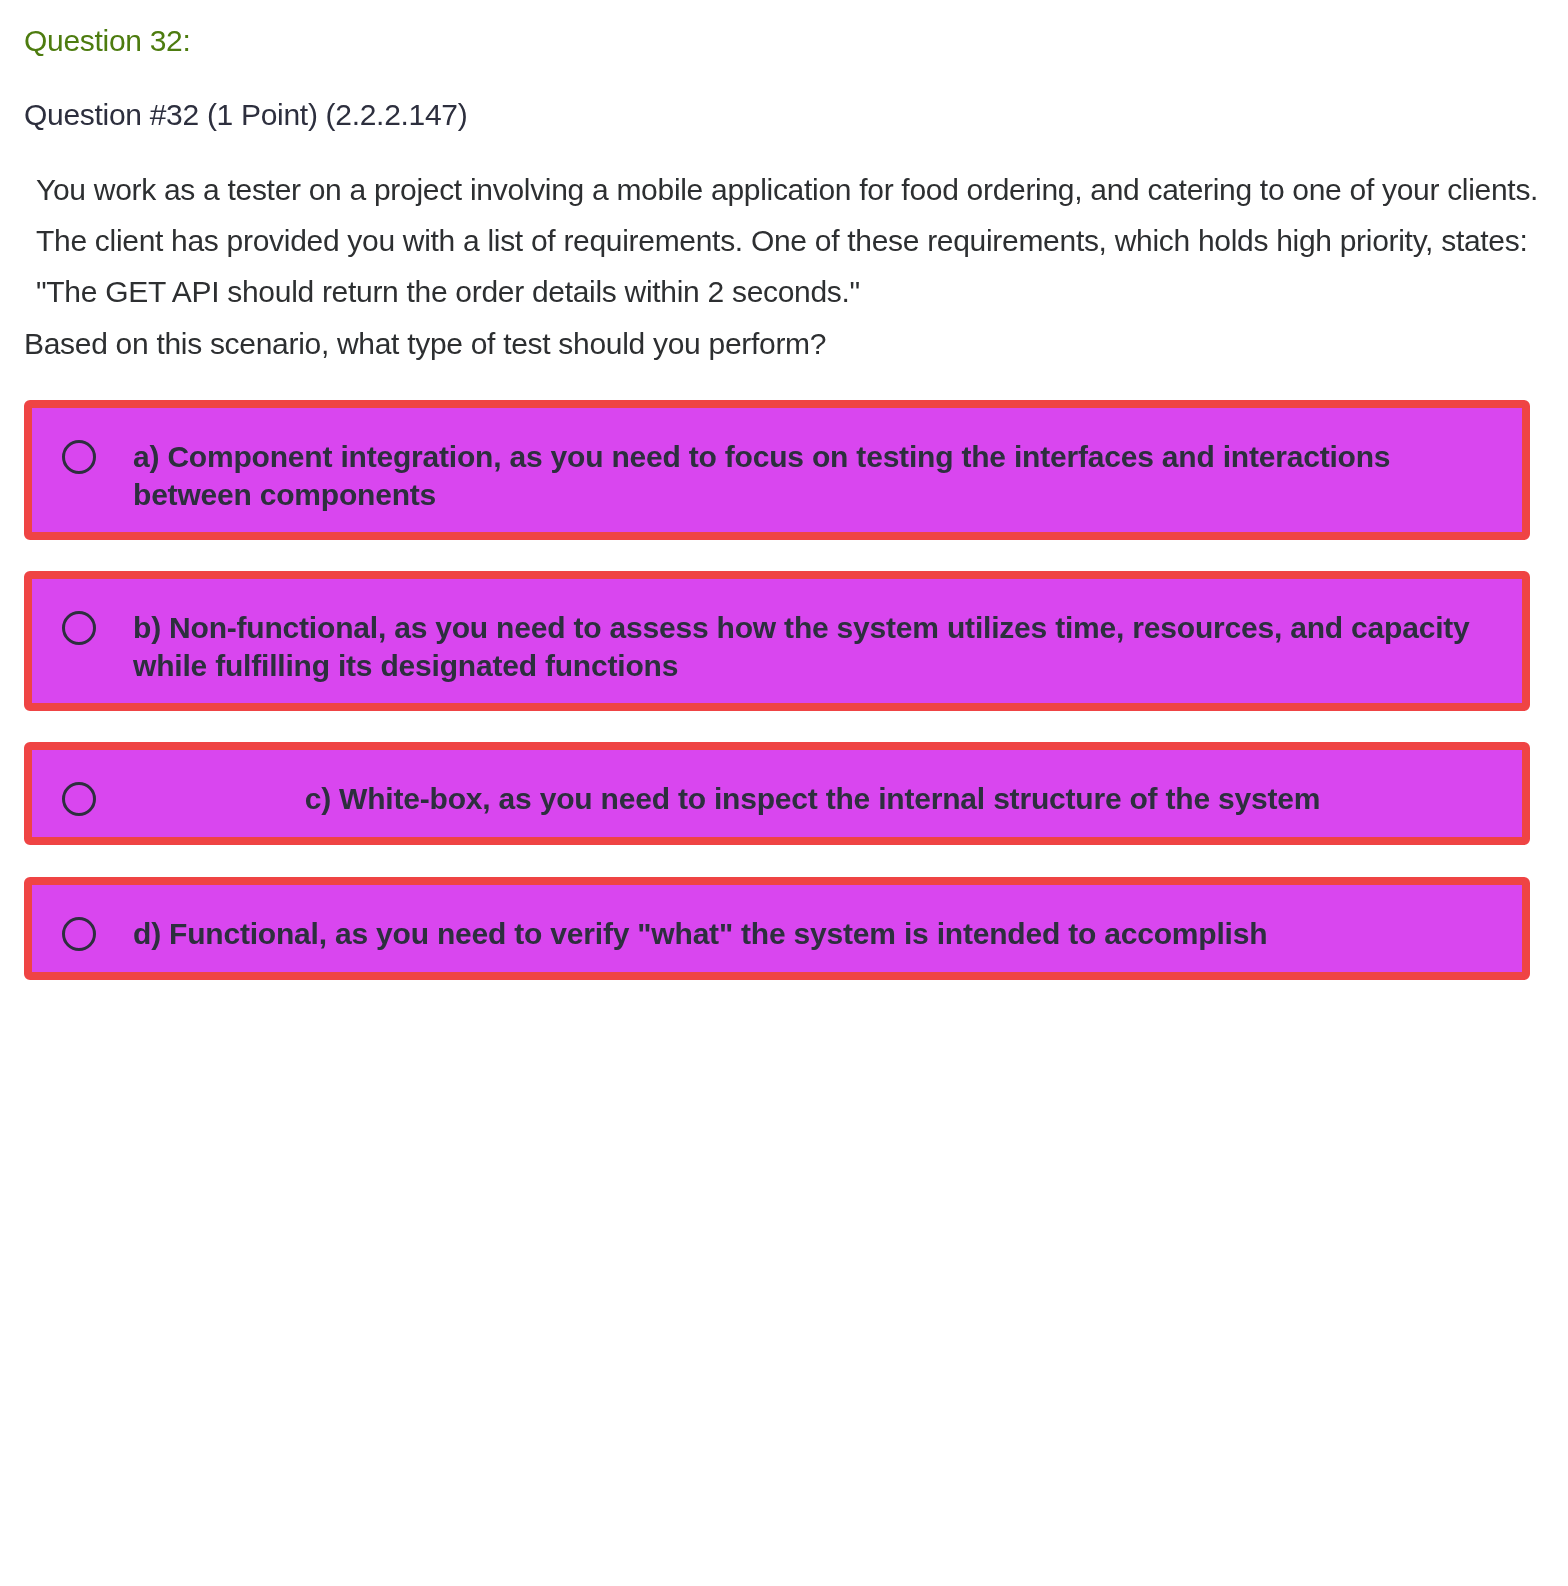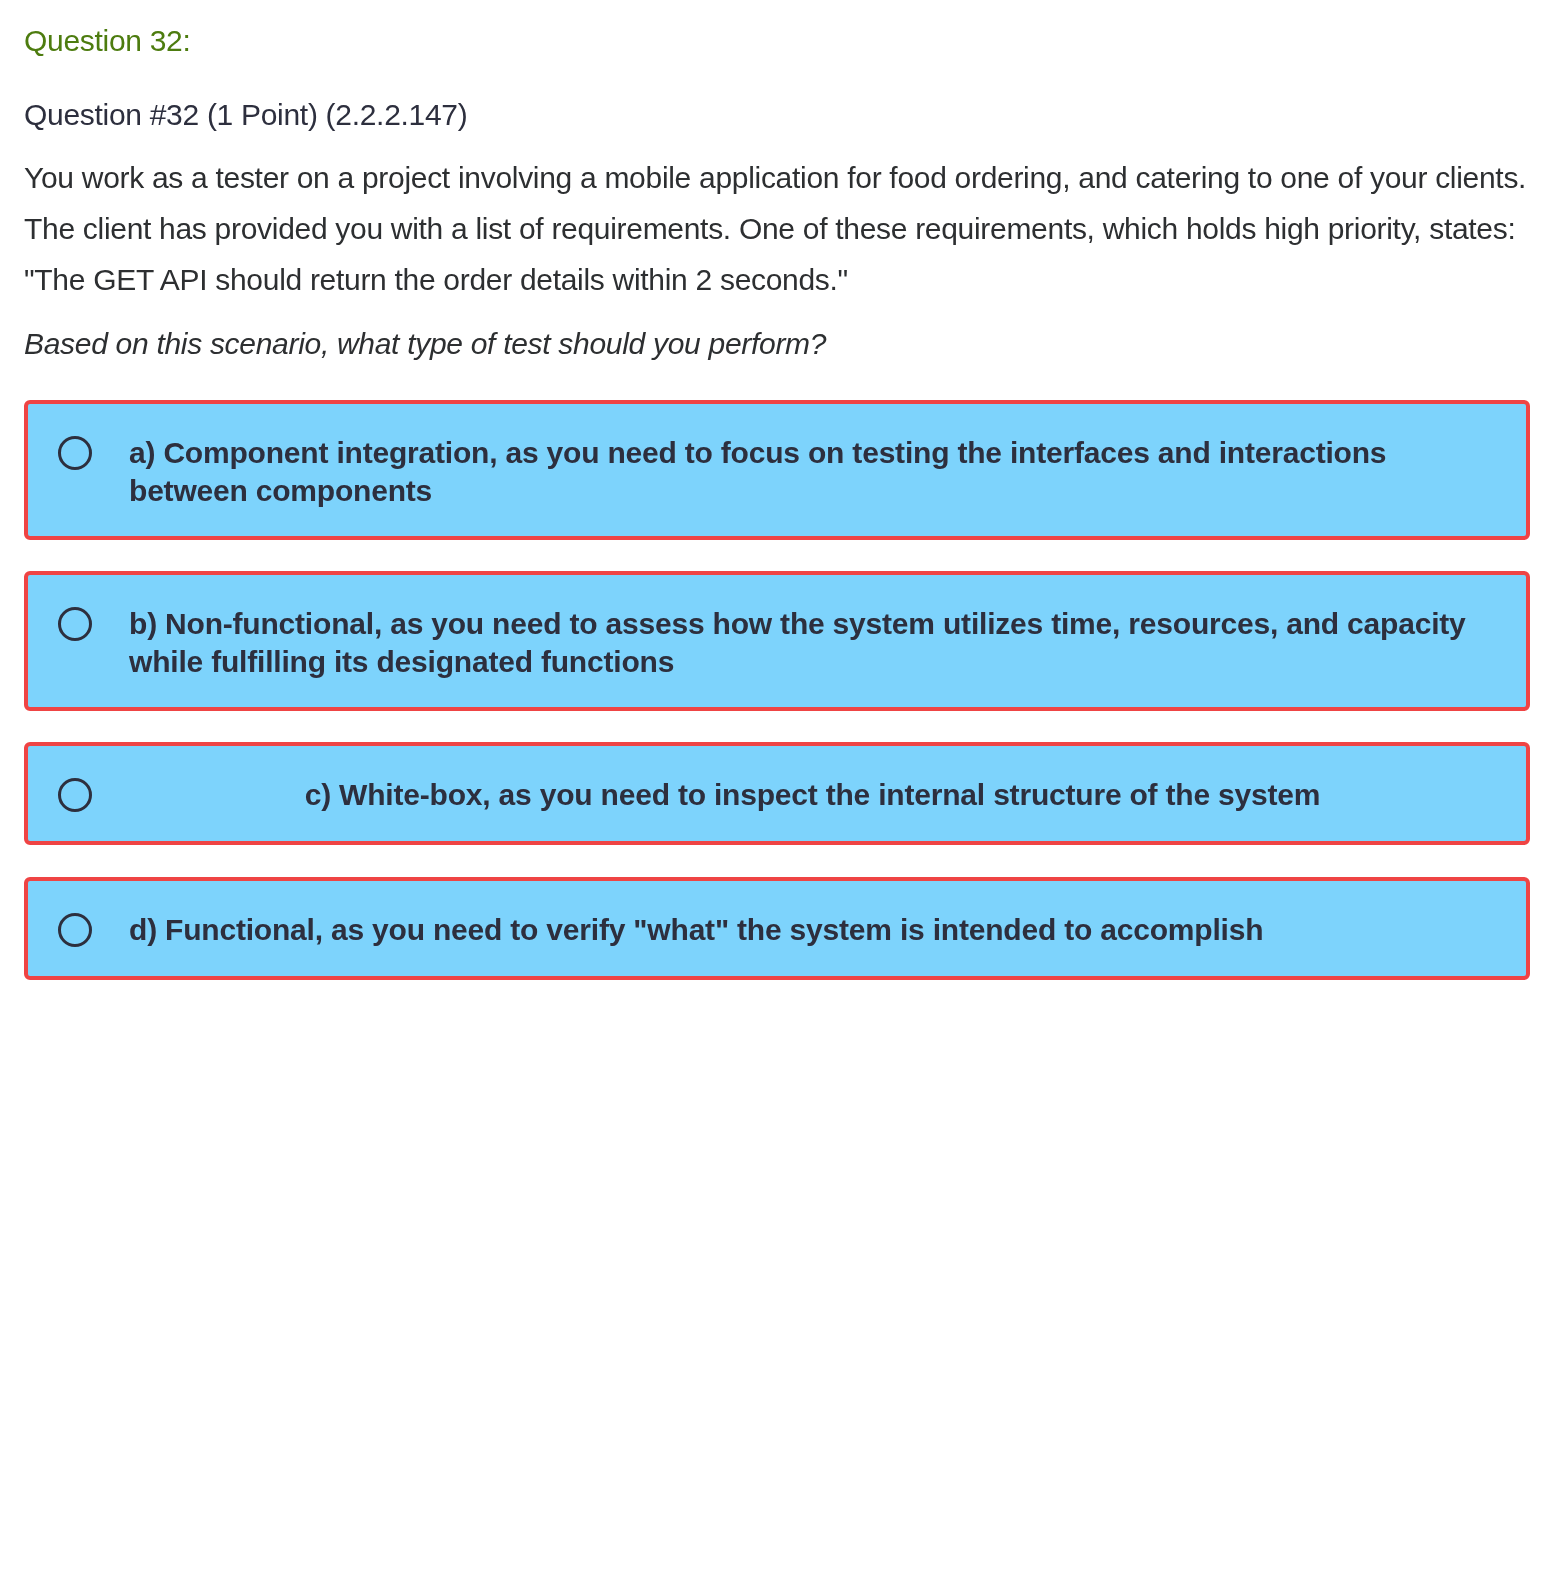--- a/index.html
+++ b/index.html
@@ -1,21 +1,21 @@
 <!DOCTYPE html>
 <html><head>
 <meta charset="utf-8">
 <style>
   html, body { margin:0; padding:0; background:#ffffff; }
   body { width:1568px; height:1586px; font-family:"Liberation Sans", sans-serif; color:#2d2f31; }
   .qnum { position:absolute; left:24px; top:24px; font-size:30px; font-weight:300; color:#4d7c0f; margin:0; letter-spacing:-0.3px;}
   .qhead { position:absolute; left:24px; top:98px; font-size:30px; color:#2d2f3e; margin:0; letter-spacing:-0.3px;}
-  .prompt { position:absolute; left:24px; top:152px; width:1510px; font-size:30px; line-height:51px; color:#2d2f31; margin:0; font-weight:300; letter-spacing:-0.3px;}
-  .ask { position:absolute; left:24px; top:322px; font-size:30px; line-height:44px; color:#2d2f31; margin:0; font-weight:300; letter-spacing:-0.3px;font-style:italic;}
-  .opt { position:absolute; left:24px; width:1506px; border:4px solid #ef4444; border-radius:6px; box-sizing:border-box; background:#7dd3fc; cursor:pointer; }
+  .prompt { position:absolute; left:24px; top:152px; width:1510px; font-size:30px; line-height:51px; color:#2d2f31; margin:12px; font-weight:300; letter-spacing:-0.3px;}
+  .ask { position:absolute; left:24px; top:322px; font-size:30px; line-height:44px; color:#2d2f31; margin:0; font-weight:300; letter-spacing:-0.3px;}
+  .opt { position:absolute; left:24px; width:1506px; border:8px solid #ef4444; border-radius:6px; box-sizing:border-box; background:#d946ef; cursor:pointer; }
   .radio { position:absolute; left:30px; width:34px; height:34px; border:3px solid #2d2f3e; border-radius:50%; box-sizing:border-box; }
   .otext { position:absolute; left:101px; right:30px; font-size:30px; font-weight:bold; line-height:38px; color:#2d2f3e; letter-spacing:-0.2px;}
 </style>
 </head>
 <body>
 
 <p class="qnum">Question 32:</p>
 <p class="qhead">Question #32 (1 Point) (2.2.2.147)</p>
 <p class="prompt">You work as a tester on a project involving a mobile application for food ordering, and catering to one of your clients. The client has provided you with a list of requirements. One of these requirements, which holds high priority, states: "The GET API should return the order details within 2 seconds."</p>
 <p class="ask">Based on this scenario, what type of test should you perform?</p>

